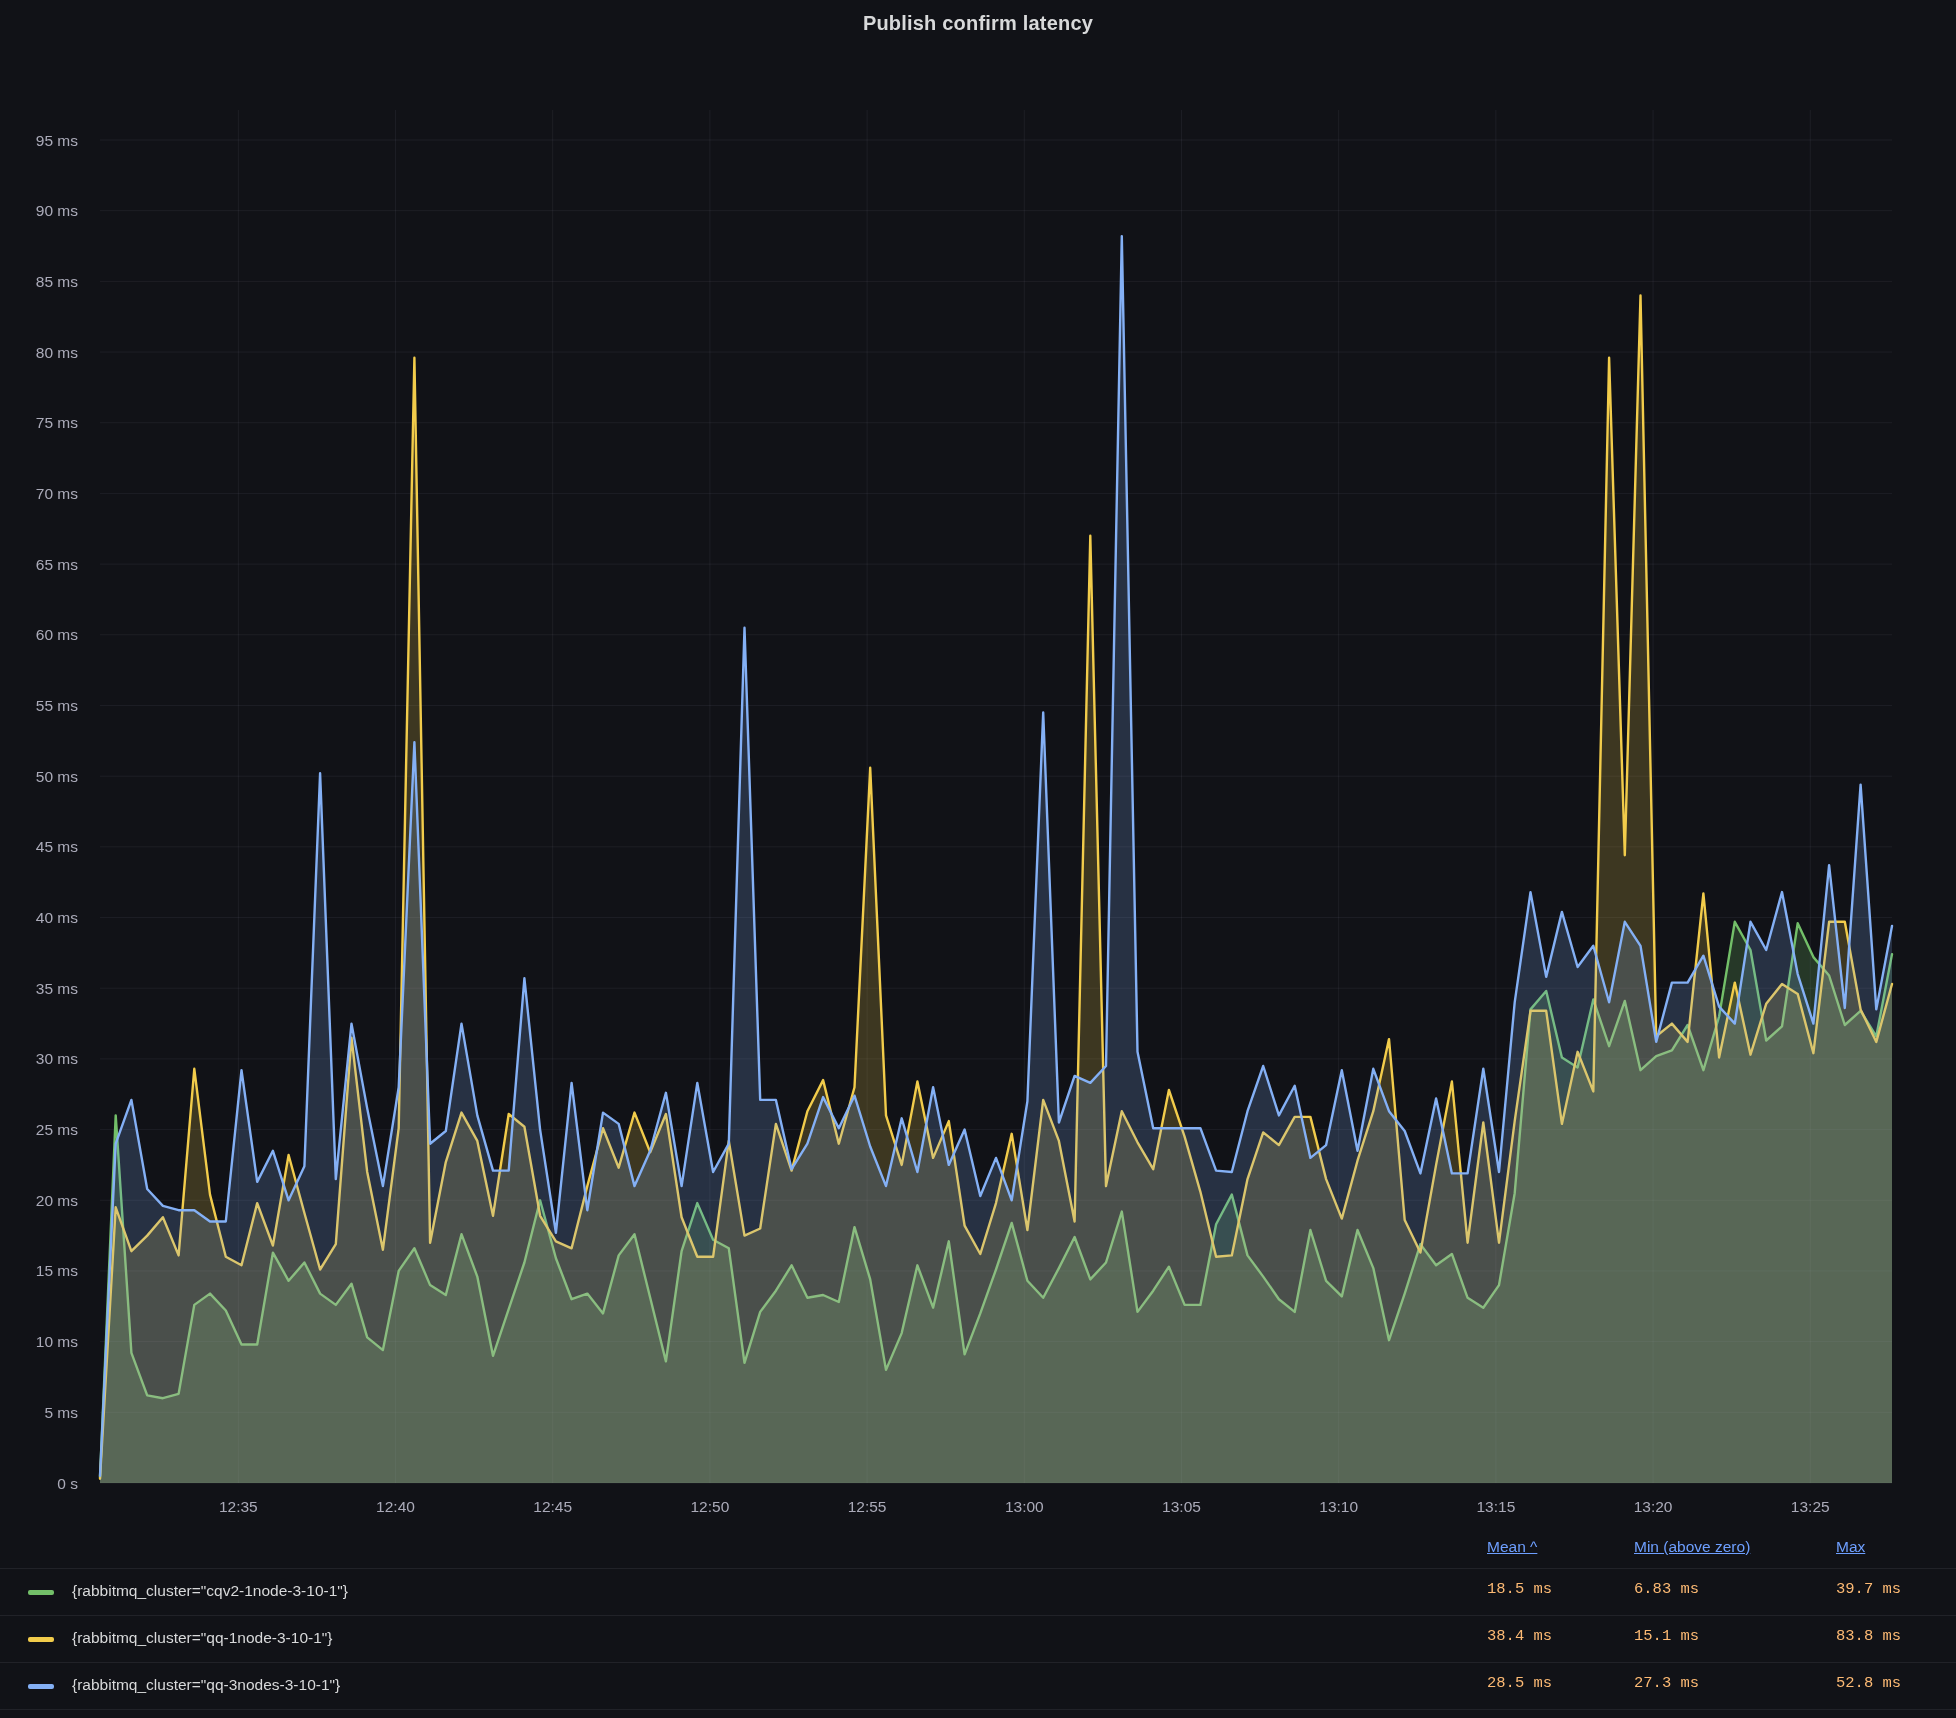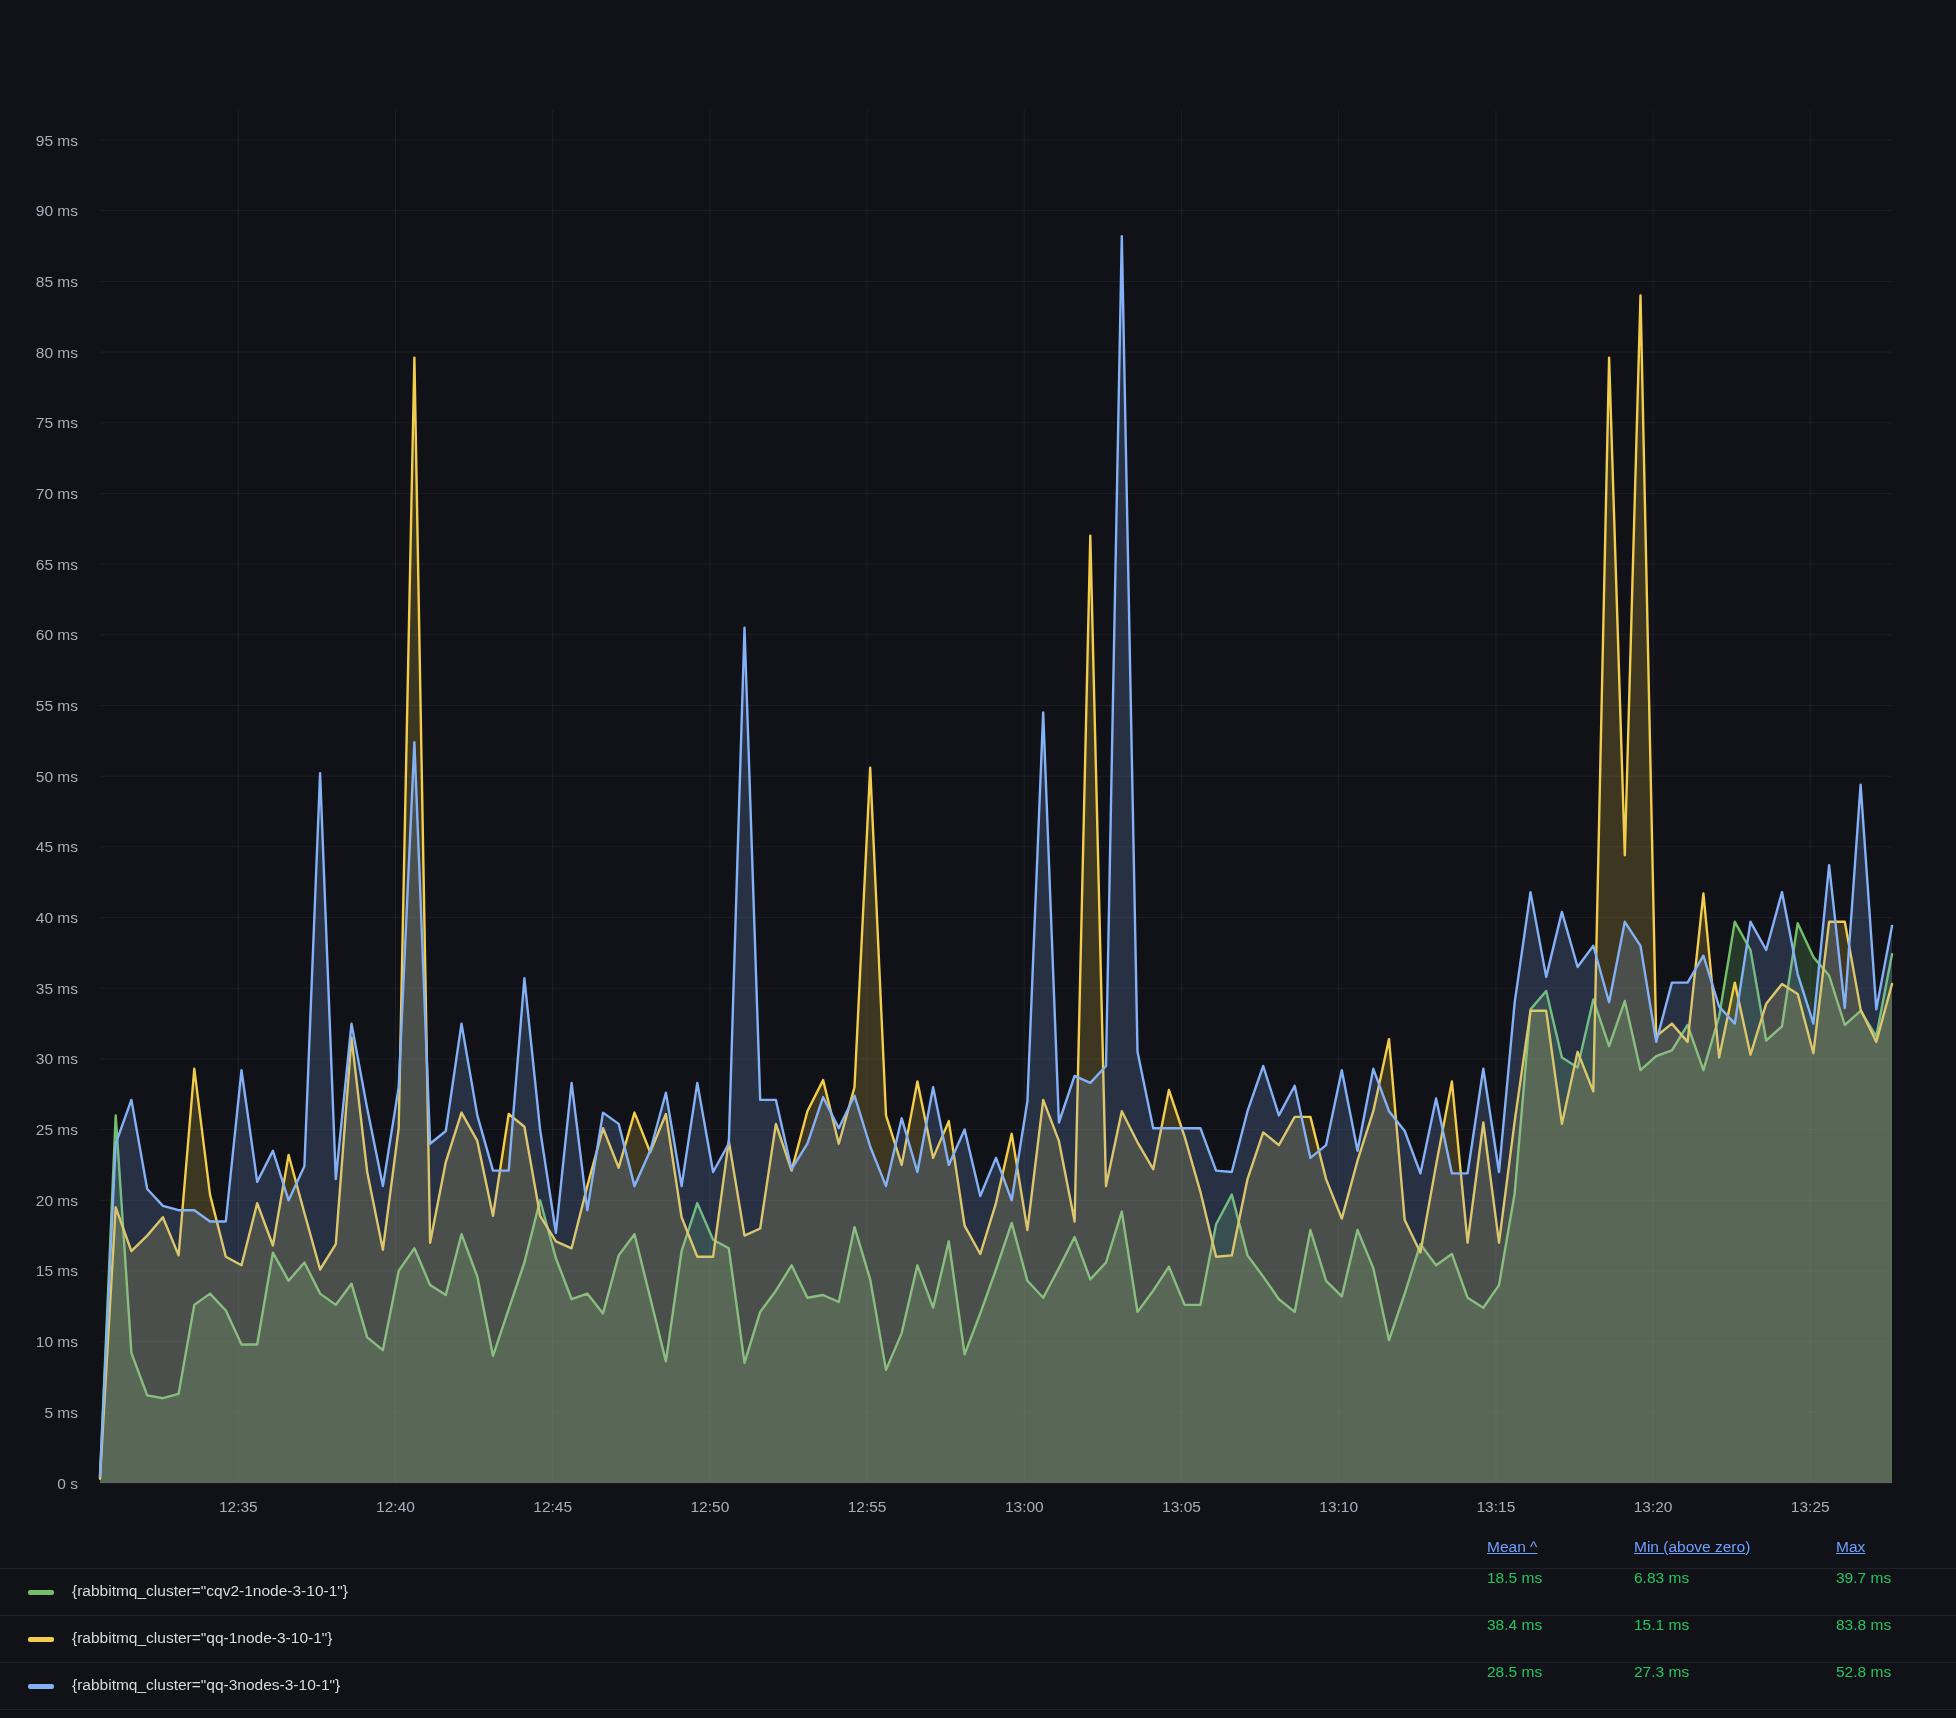--- a/index.html
+++ b/index.html
@@ -27,26 +27,27 @@
     position:relative;height:46px;
     border-top:1px solid rgba(204,204,220,0.09);
     cursor:pointer;
   }
   .legend-row:last-child{border-bottom:1px solid rgba(204,204,220,0.09);}
   .swatch{
     position:absolute;left:28px;top:21px;width:26px;height:5px;border-radius:2px;
     background:#888;
   }
   .series-label{position:absolute;left:72px;top:13px;color:#D8D9DA;}
-  .legend-row .val{position:absolute;top:0;color:#22c55e;}
+  .legend-row .val{position:absolute;top:11px;color:#fdba74;font-family:Liberation Mono, monospace;}
 </style>
 </head>
 <body>
 
 <div class="panel">
+  <div class="panel-title">Publish confirm latency</div>
 
   <svg id="chart" width="1956" height="1524" viewBox="0 0 1956 1524">
       <line x1="100" y1="1483" x2="1892" y2="1483" stroke="rgba(204,204,220,0.07)" stroke-width="1"></line>
       <text x="78" y="1483" text-anchor="end" dominant-baseline="central" fill="rgba(204,204,220,0.82)" class="axis-label">0 s</text>
       <line x1="100" y1="1412.3157894736842" x2="1892" y2="1412.3157894736842" stroke="rgba(204,204,220,0.07)" stroke-width="1"></line>
       <text x="78" y="1412.3157894736842" text-anchor="end" dominant-baseline="central" fill="rgba(204,204,220,0.82)" class="axis-label">5 ms</text>
       <line x1="100" y1="1341.6315789473683" x2="1892" y2="1341.6315789473683" stroke="rgba(204,204,220,0.07)" stroke-width="1"></line>
       <text x="78" y="1341.6315789473683" text-anchor="end" dominant-baseline="central" fill="rgba(204,204,220,0.82)" class="axis-label">10 ms</text>
       <line x1="100" y1="1270.9473684210527" x2="1892" y2="1270.9473684210527" stroke="rgba(204,204,220,0.07)" stroke-width="1"></line>
       <text x="78" y="1270.9473684210527" text-anchor="end" dominant-baseline="central" fill="rgba(204,204,220,0.82)" class="axis-label">15 ms</text>

